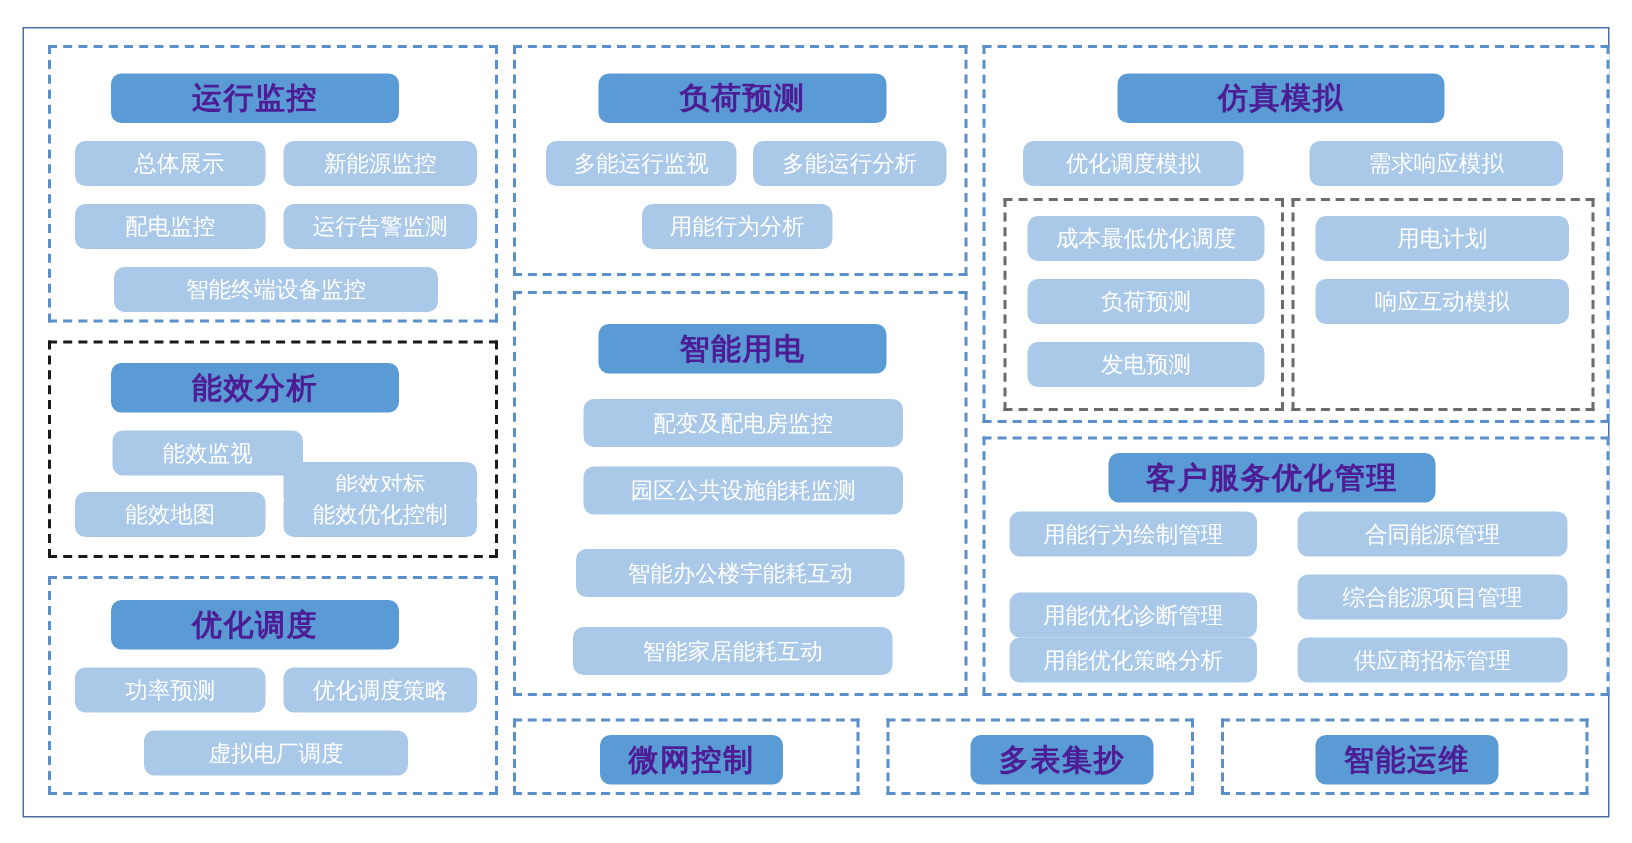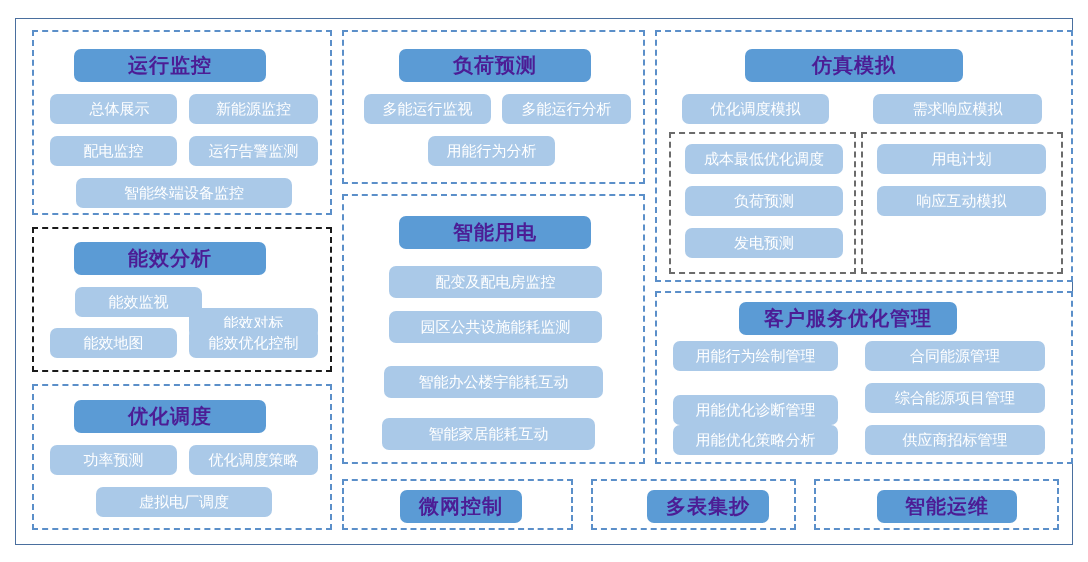--- a/index.html
+++ b/index.html
@@ -141,16 +141,16 @@
     <div class="pill" style="left:208px; top:90px; width:180px; height:30px; font-size:15px;">综合能源项目管理</div>
     <div class="pill" style="left:16px; top:132px; width:165px; height:30px; font-size:15px;">用能优化策略分析</div>
     <div class="pill" style="left:208px; top:132px; width:180px; height:30px; font-size:15px;">供应商招标管理</div>
   </div>
 
   <div class="group" style="left:591px; top:479px; width:205px; height:51px;">
     <div class="hdr" style="left:54px; top:9px; width:122px; height:33px; font-size:20px;">多表集抄</div>
   </div>
 
   <div class="group" style="left:814px; top:479px; width:245px; height:51px;">
-    <div class="hdr" style="left:61px; top:9px; width:140px; height:33px; font-size:20px;">智能运维</div>
+    <div class="hdr" style="left:61px; top:9px; width:122px; height:33px; font-size:20px;">智能运维</div>
   </div>
 
 </div>
 
 </body></html>

